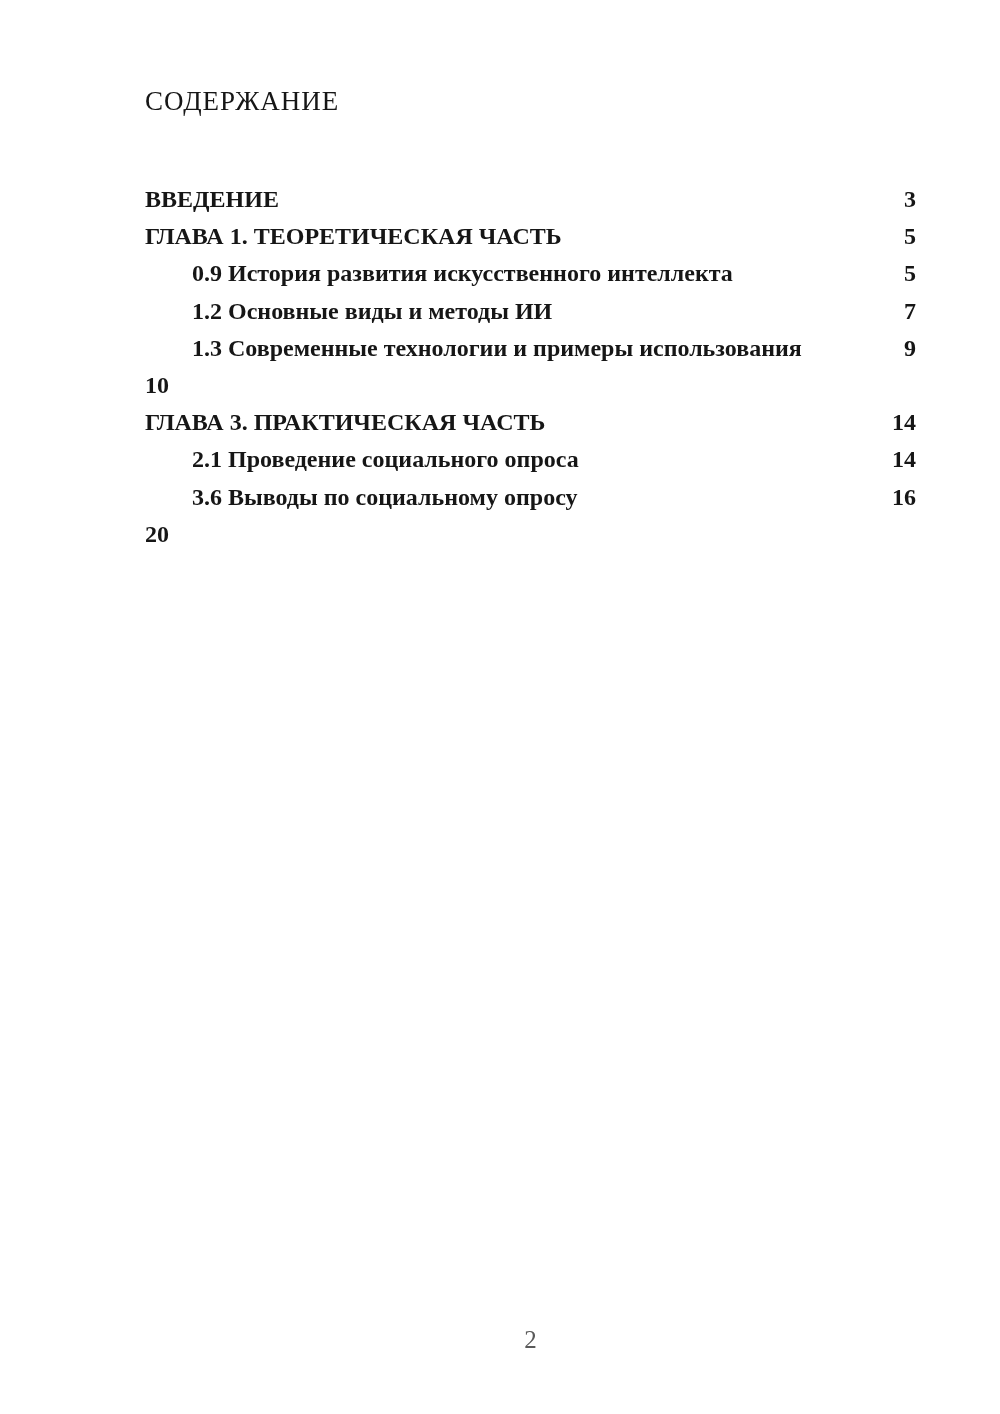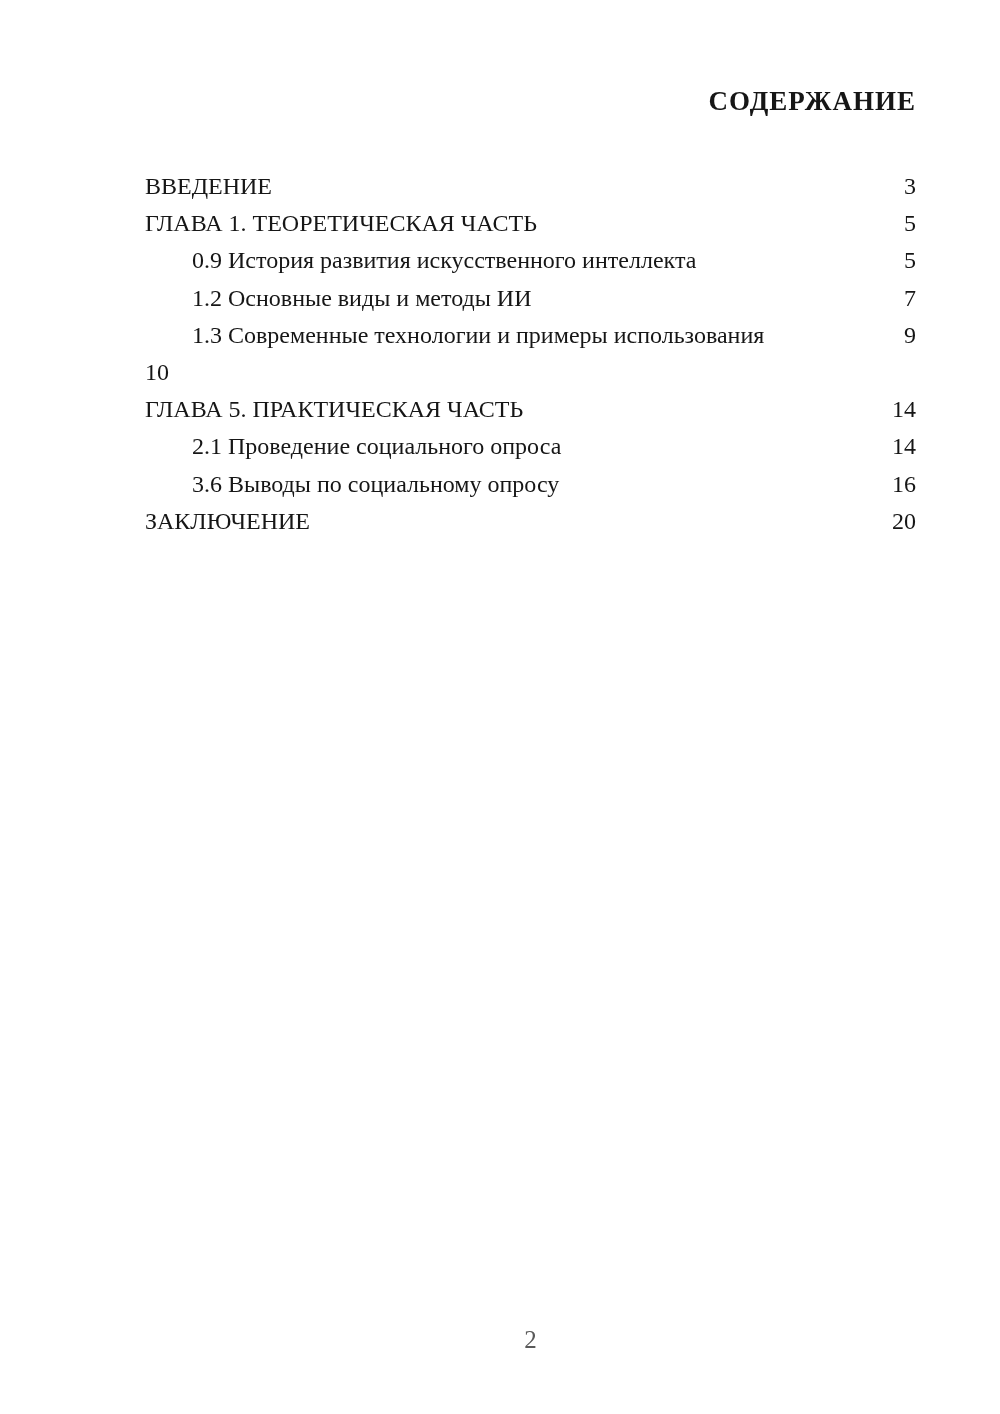--- a/index.html
+++ b/index.html
@@ -15,31 +15,32 @@
     height: 1414px;
     overflow: hidden;
     background: var(--bg, #ffffff);
   }
   .doc-title {
     position: absolute;
     top: 86px;
     left: 145px;
     right: 84px;
     margin: 0;
-    text-align: right;
+    text-align: left;
     font-size: 27px;
-    font-weight: 700;
+    font-weight: 400;
     letter-spacing: 1px;
     color: var(--text, #161616);
   }
   .toc {
     position: absolute;
-    top: 168px;
+    top: 181px;
     left: 145px;
     right: 84px;
+    font-weight: bold;
   }
   .toc-row {
     display: flex;
     justify-content: space-between;
     align-items: baseline;
     font-size: 24px;
     line-height: 37.2px;
     color: var(--text, #161616);
   }
   .toc-row.lvl1 .toc-label { padding-left: 47px; }
@@ -79,31 +80,30 @@
         <span class="toc-page">7</span>
       </div>
       <div class="toc-row lvl1">
         <span class="toc-label">1.3 Современные технологии и примеры использования</span>
         <span class="toc-page">9</span>
       </div>
       <div class="toc-row lvl1">
         <span class="toc-page">10</span>
       </div>
       <div class="toc-row lvl0">
-        <span class="toc-label">ГЛАВА 5. ПРАКТИЧЕСКАЯ ЧАСТЬ</span>
+        <span class="toc-label">ГЛАВА 3. ПРАКТИЧЕСКАЯ ЧАСТЬ</span>
         <span class="toc-page">14</span>
       </div>
       <div class="toc-row lvl1">
         <span class="toc-label">2.1 Проведение социального опроса</span>
         <span class="toc-page">14</span>
       </div>
       <div class="toc-row lvl1">
         <span class="toc-label">3.6 Выводы по социальному опросу</span>
         <span class="toc-page">16</span>
       </div>
       <div class="toc-row lvl0">
-        <span class="toc-label">ЗАКЛЮЧЕНИЕ</span>
         <span class="toc-page">20</span>
       </div>
     </nav>
 
   <div class="footer-page-num">2</div>
 </div>
 
 </body></html>

